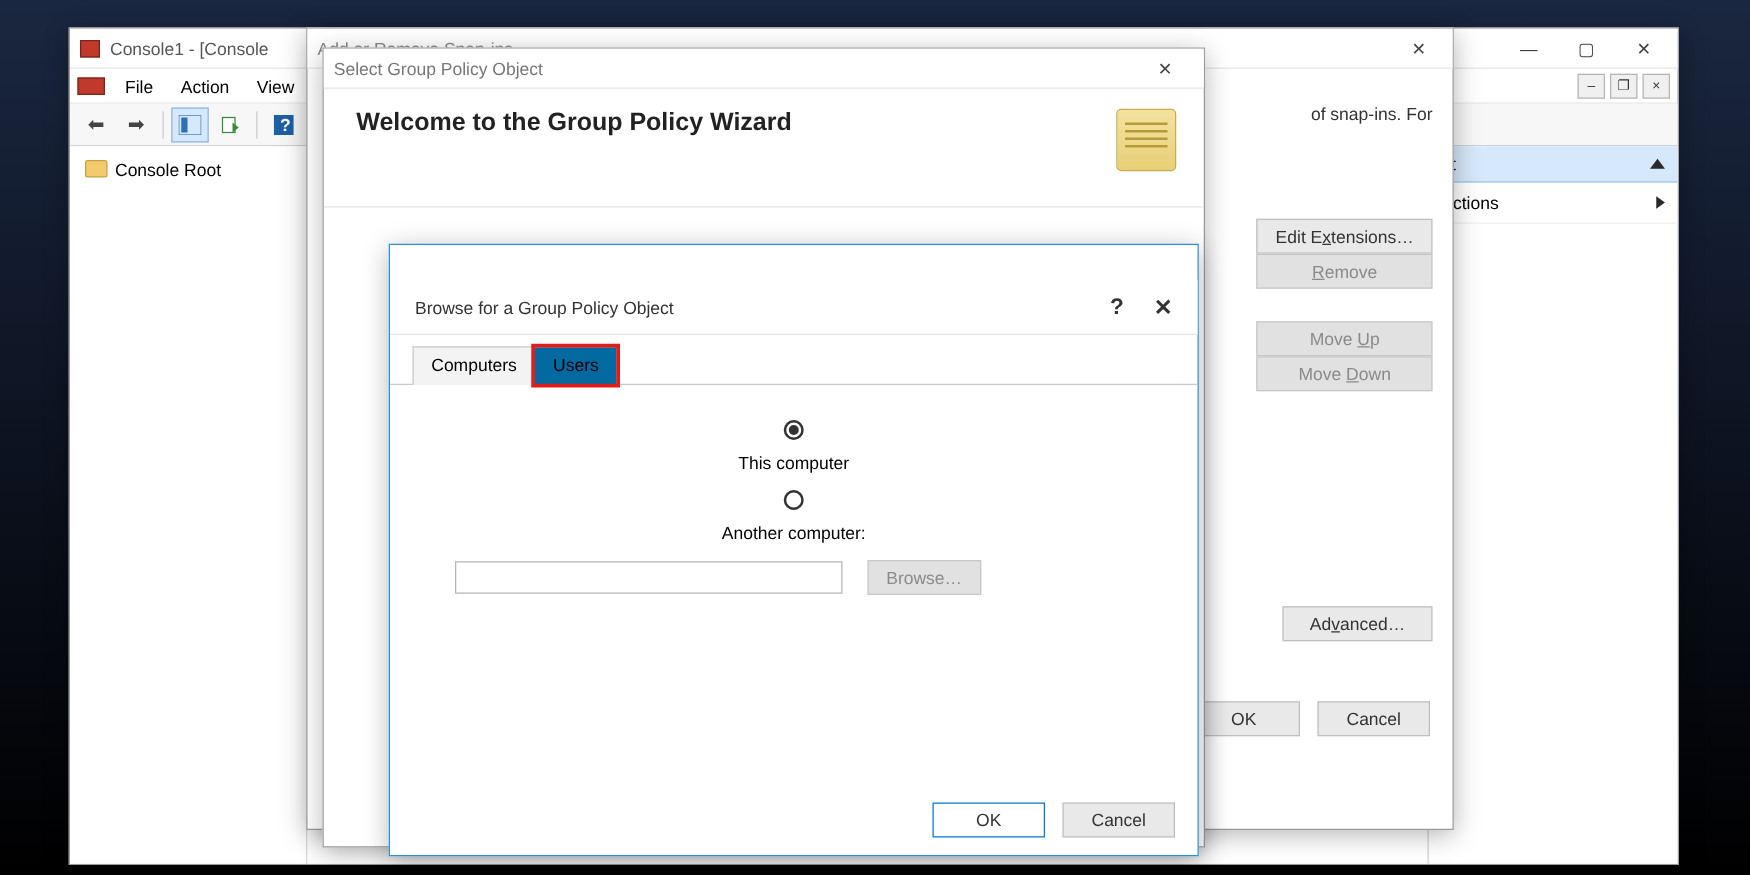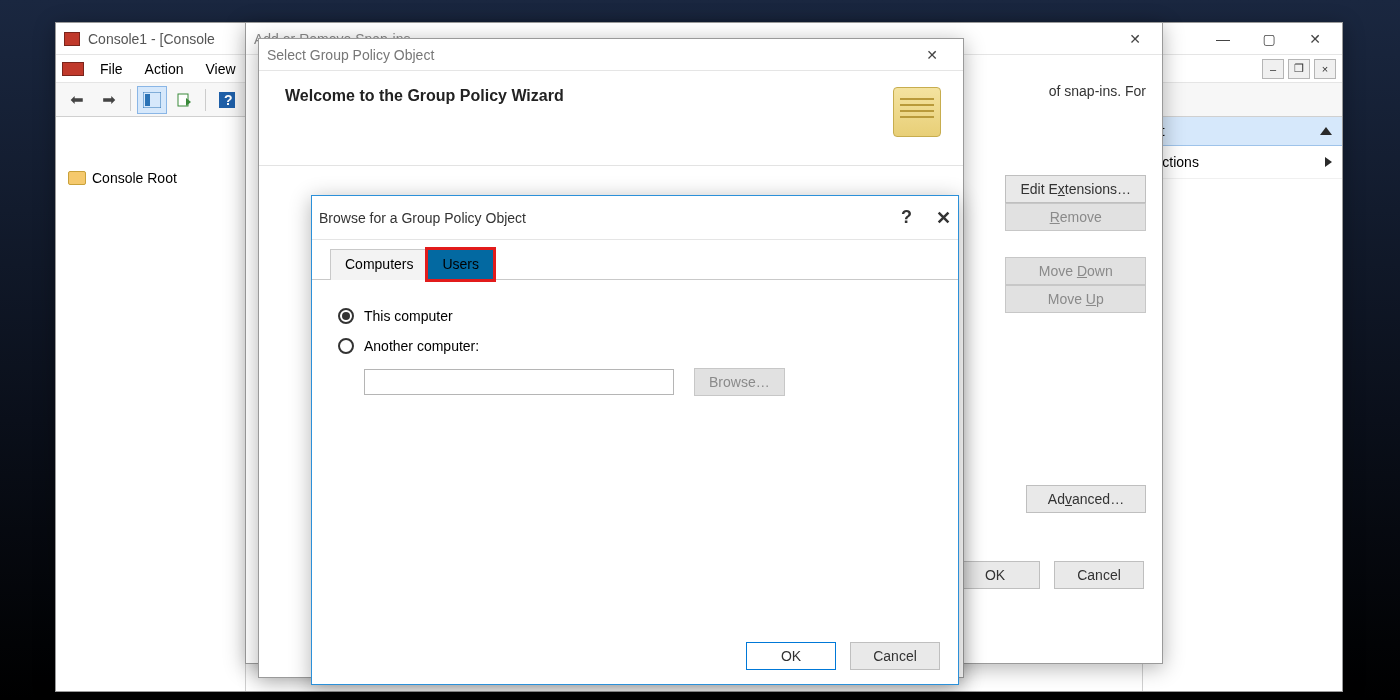--- a/index.html
+++ b/index.html
@@ -15,21 +15,21 @@
   .win-ctrls div { width:46px; height:30px; display:flex; align-items:center; justify-content:center; color:#444; }
   .menubar { display:flex; align-items:center; gap:2px; padding:0 6px; height:28px; border-bottom:1px solid #e5e5e5; }
   .menubar .ico { width:16px; height:14px; background:#c0392b; border:1px solid #7a241b; margin-right:4px;}
   .menubar span { padding:0 10px; }
   .toolbar { display:flex; align-items:center; gap:2px; padding:2px 6px; height:34px; border-bottom:1px solid #d0d0d0; background:#f7f7f7; }
   .tool { width:30px; height:28px; display:flex; align-items:center; justify-content:center; border:1px solid transparent; }
   .tool.active { border:1px solid #8ab6e6; background:#d6e8fb; }
   .arrow-l,.arrow-r{ font-size:16px; color:#444;}
   .body { display:flex; height:calc(100% - 94px); }
   .tree { width:190px; border-right:1px solid #d0d0d0; padding:8px; background:#fff;}
-  .tree-item { display:flex; align-items:center; gap:6px; padding:3px 4px;margin-top:42px;}
+  .tree-item { display:flex; gap:6px; padding:3px 4px;}
   .folder-ico { width:18px; height:14px; background:#f5c96d; border:1px solid #c9a13a; border-radius:2px; }
   .main { flex:1; background:#fff; }
   .actions-pane { width:200px; border-left:1px solid #d0d0d0; background:#fff; }
   .actions-hdr { background:#d6e8fb; padding:6px 10px; border-bottom:1px solid #9ec3ea; display:flex; align-items:center; justify-content:space-between; }
   .actions-row { padding:8px 10px; display:flex; align-items:center; justify-content:space-between; border-bottom:1px solid #f0f0f0;}
   .caret-up { width:0;height:0;border-left:6px solid transparent;border-right:6px solid transparent;border-bottom:8px solid #2a2a2a;}
   .caret-r { width:0;height:0;border-top:5px solid transparent;border-bottom:5px solid transparent;border-left:7px solid #2a2a2a;}
   .mdi-ctrls { margin-left:auto; display:flex; gap:4px; }
   .mdi-ctrls div{ width:22px; height:20px; border:1px solid #b5b5b5; background:#f0f0f0; display:flex; align-items:center; justify-content:center; font-size:11px; color:#333;}
 
@@ -44,35 +44,35 @@
   .snap-right-btns{ position:absolute; right:16px; top:120px; display:flex; flex-direction:column; gap:0; }
   .snap-bot { position:absolute; right:18px; bottom:14px; display:flex; gap:14px;}
   .snap-adv { position:absolute; right:16px; top:430px;}
   .desc-box{ position:absolute; left:16px; right:300px; bottom:52px; height:80px; border:1px solid #cfcfcf; background:#fff;}
   .lbl-d { position:absolute; left:16px; bottom:140px; }
 
   
   .wiz { left:258px; top:38px; width:706px; height:640px; z-index:10; background:#fff;}
   .wiz .titlebar{ color:#777; padding-right:8px;}
   .wiz-head { padding:16px 22px 28px 26px; display:flex; align-items:flex-start; justify-content:space-between; border-bottom:1px solid #e3e3e3;}
-  .wiz-head h3 { font-size:16px; font-weight:700; margin:0; color:#222;}
+  .wiz-head h3 { font-size:20px; font-weight:700; margin:0; color:#222;}
   .scroll-ico { width:48px; height:50px; background:linear-gradient(#f4e3a0,#e8cf77); border:1px solid #c7ad4e; border-radius:4px; position:relative;}
   .scroll-ico:before{content:"";position:absolute;left:6px;right:6px;top:10px;height:2px;background:#b99a3a;box-shadow:0 6px 0 #b99a3a,0 12px 0 #b99a3a,0 18px 0 #b99a3a;}
 
   
   .browse { left:311px; top:195px; width:648px; height:490px; z-index:20; background:#fff; border:1px solid #2b90d9;}
-  .browse .titlebar{ color:#333; height:44px; padding:0 7px;}
+  .browse .titlebar{ color:#333; height:44px; padding:0 20px;margin-top:28px;}
   .browse .titlebar .q { margin-left:auto; margin-right:24px; font-size:18px; font-weight:600; color:#333;}
   .browse .x { font-size:18px; font-weight:600; }
   .tabrow{ display:flex; padding:8px 18px 0 18px; border-bottom:1px solid #c9c9c9;}
   .tab{ padding:6px 14px 8px 14px; border:1px solid #c9c9c9; border-bottom:none; background:#0369a1; margin-right:-1px; position:relative; top:1px; }
   .tab.inactive{ background:#f3f3f3; }
   .tab.hl { outline:3px solid #e21b1b; outline-offset:-1px; }
   .tabbody{ padding:20px 26px; }
-  .radio-row{ display:flex; align-items:center; gap:10px; margin:8px 0 14px 0;}
+  .radio-row{ display:flex; align-items:center; gap:10px; margin:8px 0 14px 0;flex-direction:column;}
   .radio{ width:16px;height:16px;border:2px solid #333;border-radius:50%; display:flex;align-items:center;justify-content:center;}
   .radio.sel:after{content:"";width:8px;height:8px;background:#333;border-radius:50%;}
   .txtfield{ width:310px; height:26px; border:1px solid #b5b5b5; background:#fff; margin-left:26px;}
   .browse .bot { position:absolute; right:18px; bottom:14px; display:flex; gap:14px;}
   .browse .bot .btn{ min-width:90px;}
   u.key{text-decoration:underline;}
 </style>
 </head>
 <body>
 
@@ -160,22 +160,22 @@
       <span>Y</span><br>
       <span>e</span>
       <span style="float:right">of snap-ins. For</span>
     </div>
     <div>A</div>
 
     <div class="snap-right-btns">
       <div class="btn">Edit E<u class="key">x</u>tensions…</div>
       <div class="btn disabled"><u class="key">R</u>emove</div>
       <div style="height:26px"></div>
+      <div class="btn disabled">Move <u class="key">U</u>p</div>
       <div class="btn disabled">Move <u class="key">D</u>own</div>
-      <div class="btn disabled">Move <u class="key">U</u>p</div>
     </div>
 
     <div class="snap-adv">
       <div class="btn">Ad<u class="key">v</u>anced…</div>
     </div>
 
     <div class="lbl-d">D</div>
     <div class="desc-box"></div>
 
     <div class="snap-bot">

